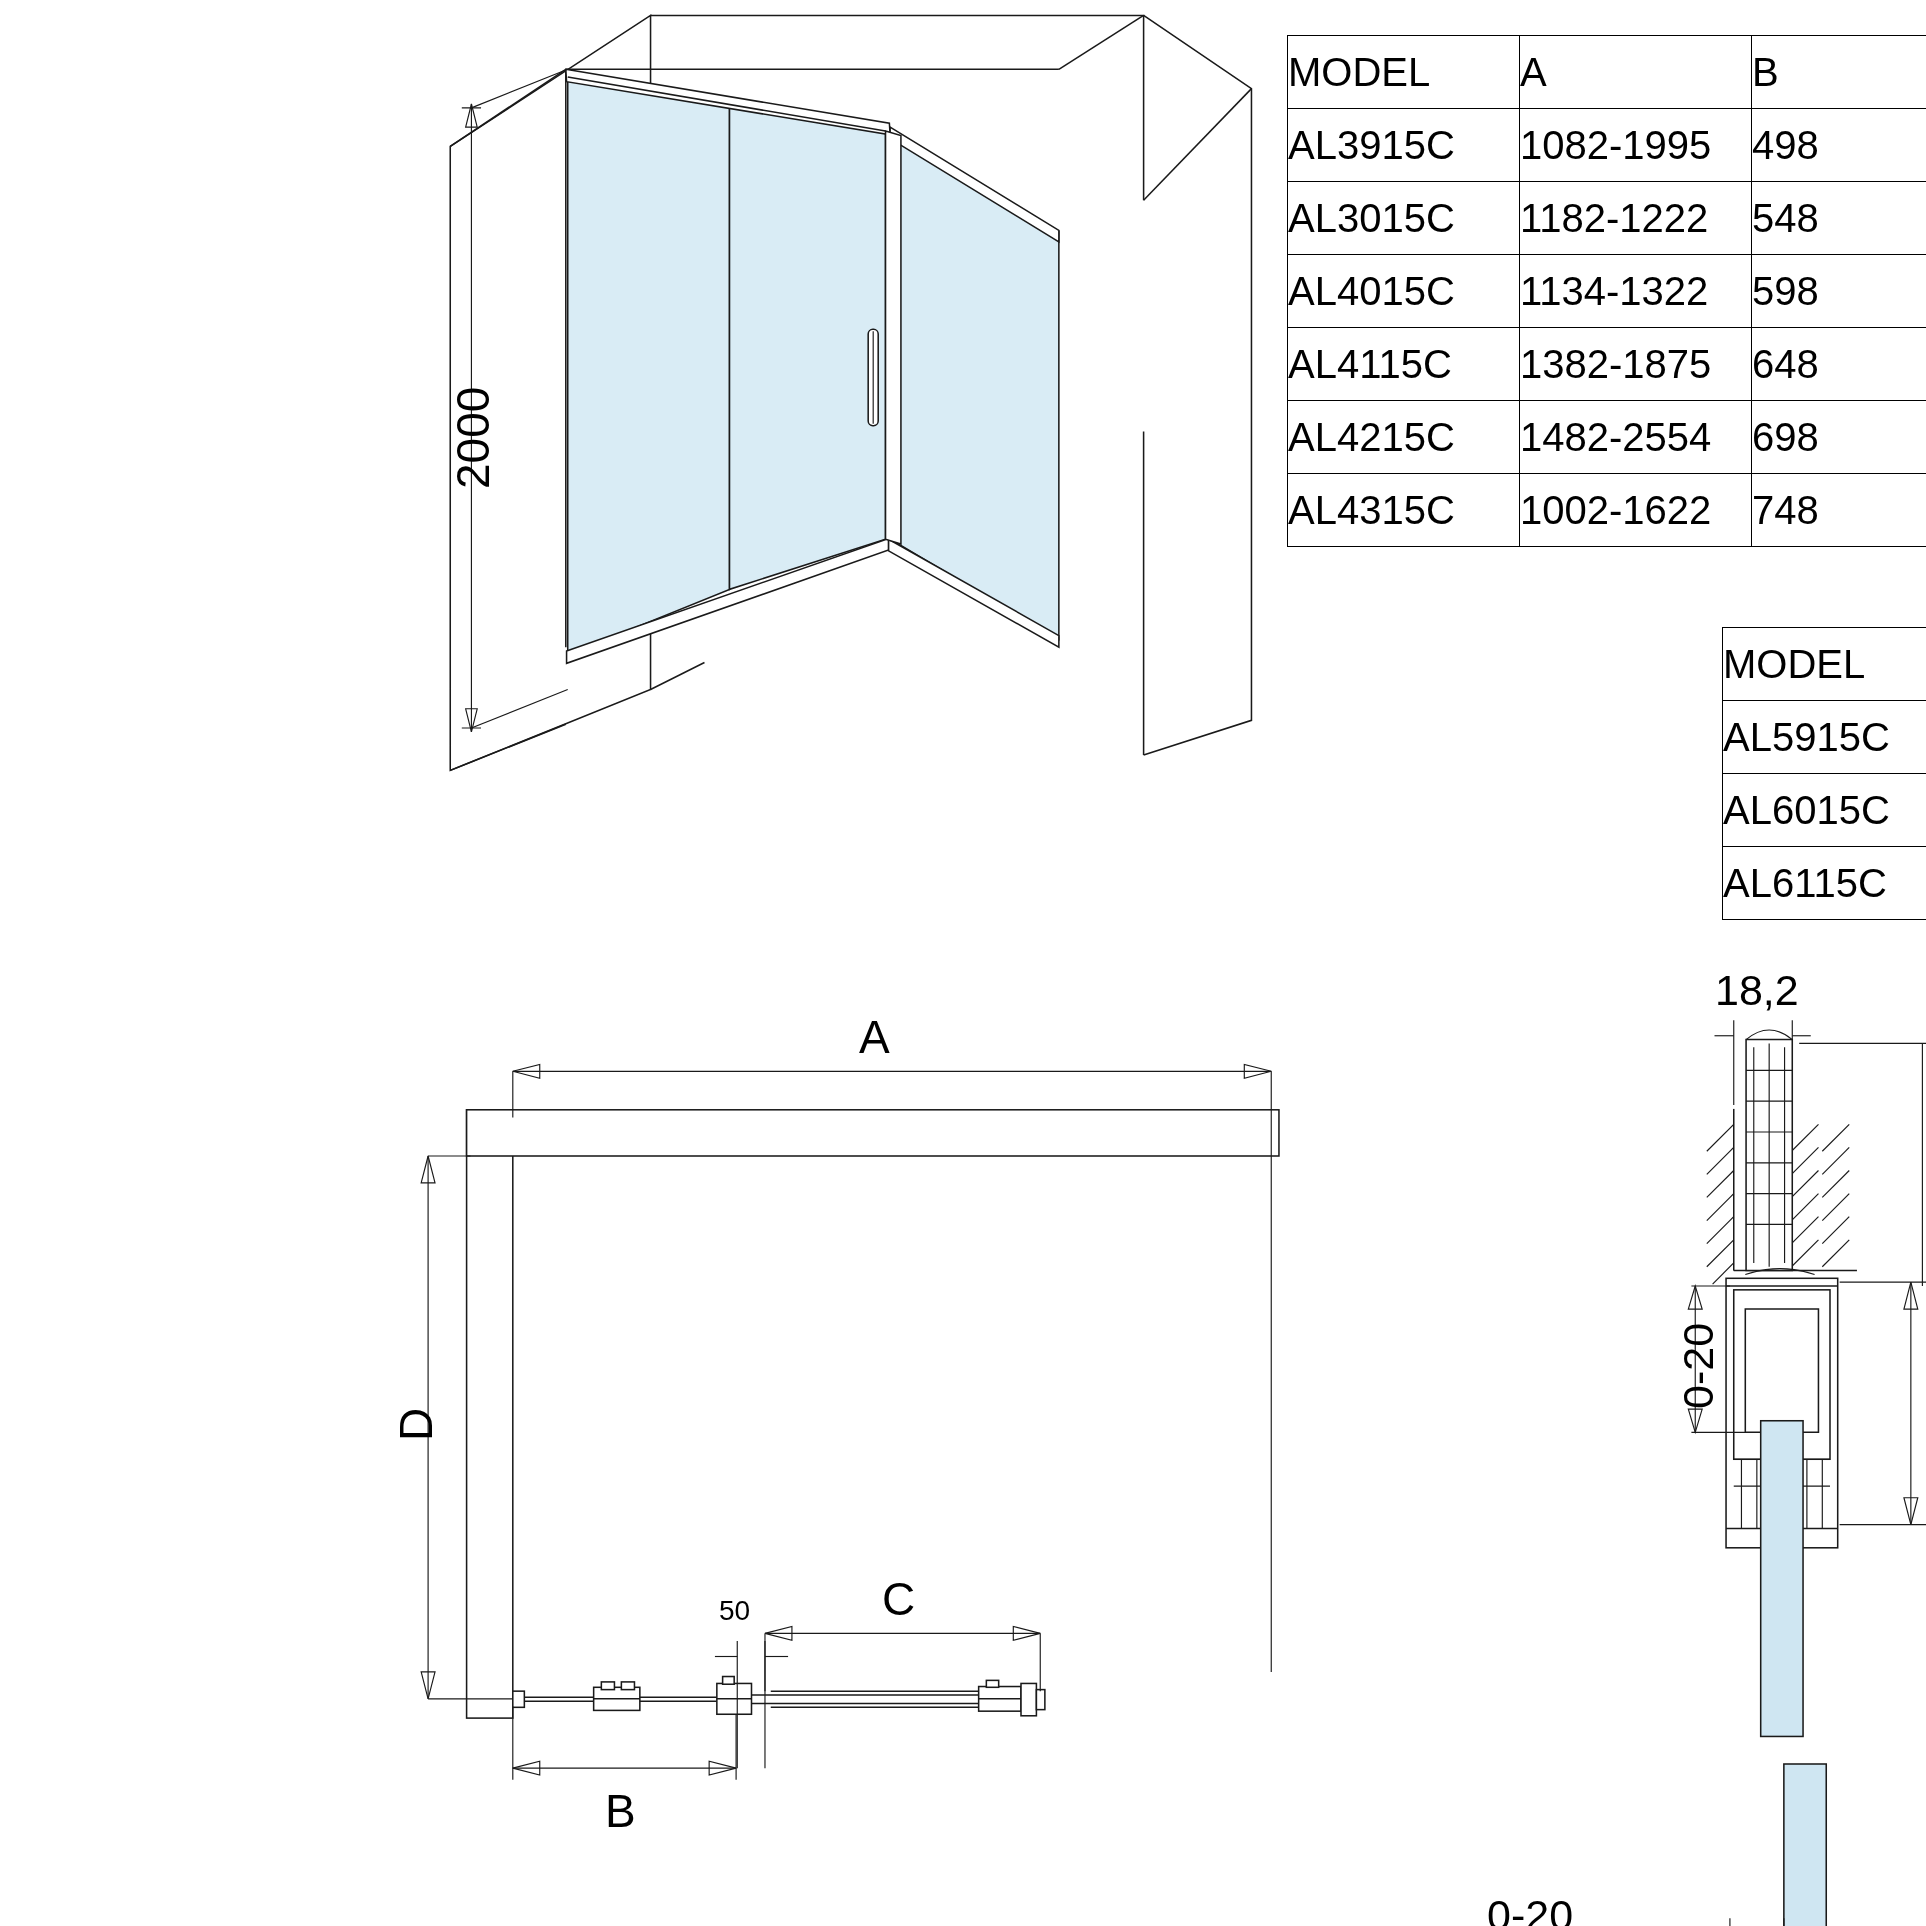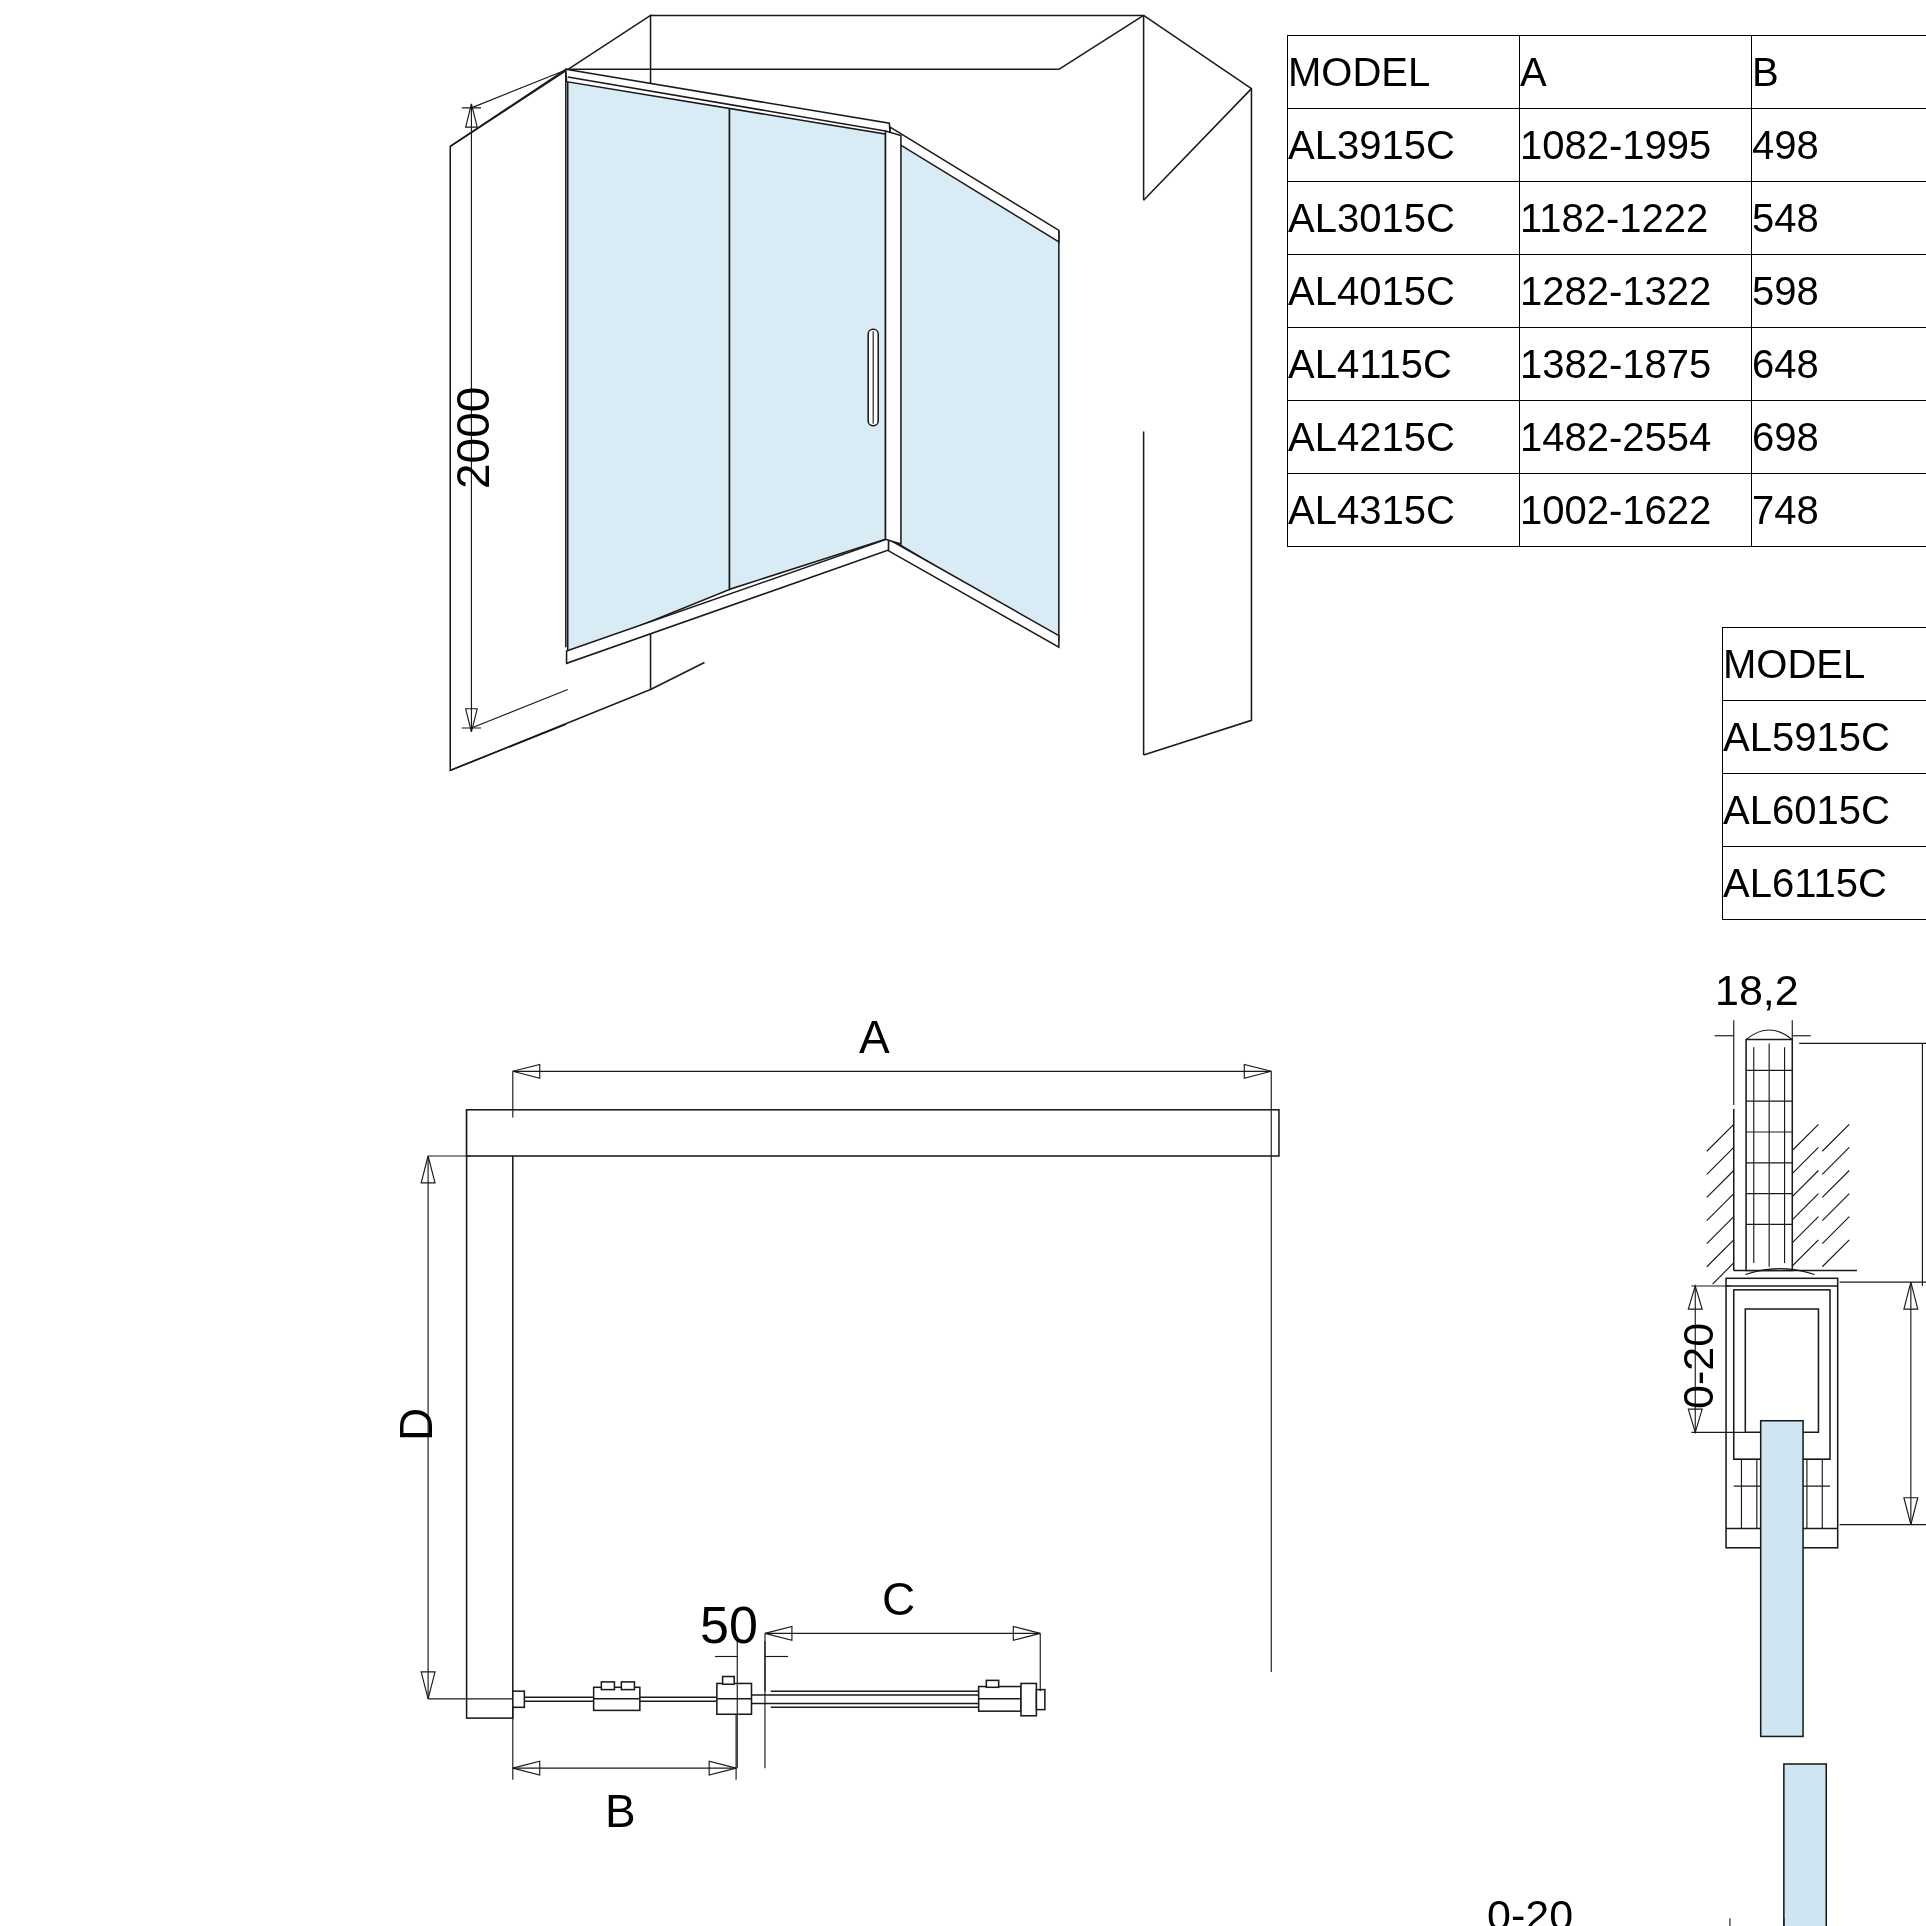--- a/index.html
+++ b/index.html
@@ -97,21 +97,21 @@
 
     </tr>
     <tr>
       <td>AL3015C</td>
       <td>1182-1222</td>
       <td>548</td>
 
     </tr>
     <tr>
       <td>AL4015C</td>
-      <td>1282-1322</td>
+      <td>1134-1322</td>
       <td>598</td>
 
     </tr>
     <tr>
       <td>AL4115C</td>
       <td>1382-1875</td>
       <td>648</td>
 
     </tr>
     <tr>
@@ -287,21 +287,21 @@
         <path class="ln-thin" d="M 1013 1660 L 1013 1990"></path>
         <path class="ln-thin" d="M 1085 1660 L 1085 1990"></path>
         <path class="ln-thin" d="M 955 1700 L 1013 1700"></path>
         <path class="ln-thin" d="M 1085 1700 L 1145 1700"></path>
       </g>
     </svg>
     <div class="lbl" style="left:512px; top:7.7px; font-size:46px;">A</div>
     <div class="lbl lbl-rot" style="left:42px; top:439px; transform: rotate(-90deg); font-size:46px;">D</div>
     <div class="lbl" style="left:258px; top:782px; font-size:46px;">B</div>
     <div class="lbl" style="left:535px; top:570px; font-size:46px;">C</div>
-    <div class="lbl" style="left:353px; top:593px; font-size:52px;">50</div>
+    <div class="lbl" style="left:372px; top:593px; font-size:28px;">50</div>
   </div>
 
   <div class="fig" id="fig-detail-top" style="left:1618px; top:978px; width:655px; height:770px;">
     <svg width="655" height="770" viewBox="0 0 1700 2000">
 
       <g class="hatch">
         <path class="ln" d="M 300 340 L 300 760"></path>
         <path d="M 300 380 L 230 450"></path>
         <path d="M 300 440 L 230 510"></path>
         <path d="M 300 500 L 230 570"></path>

